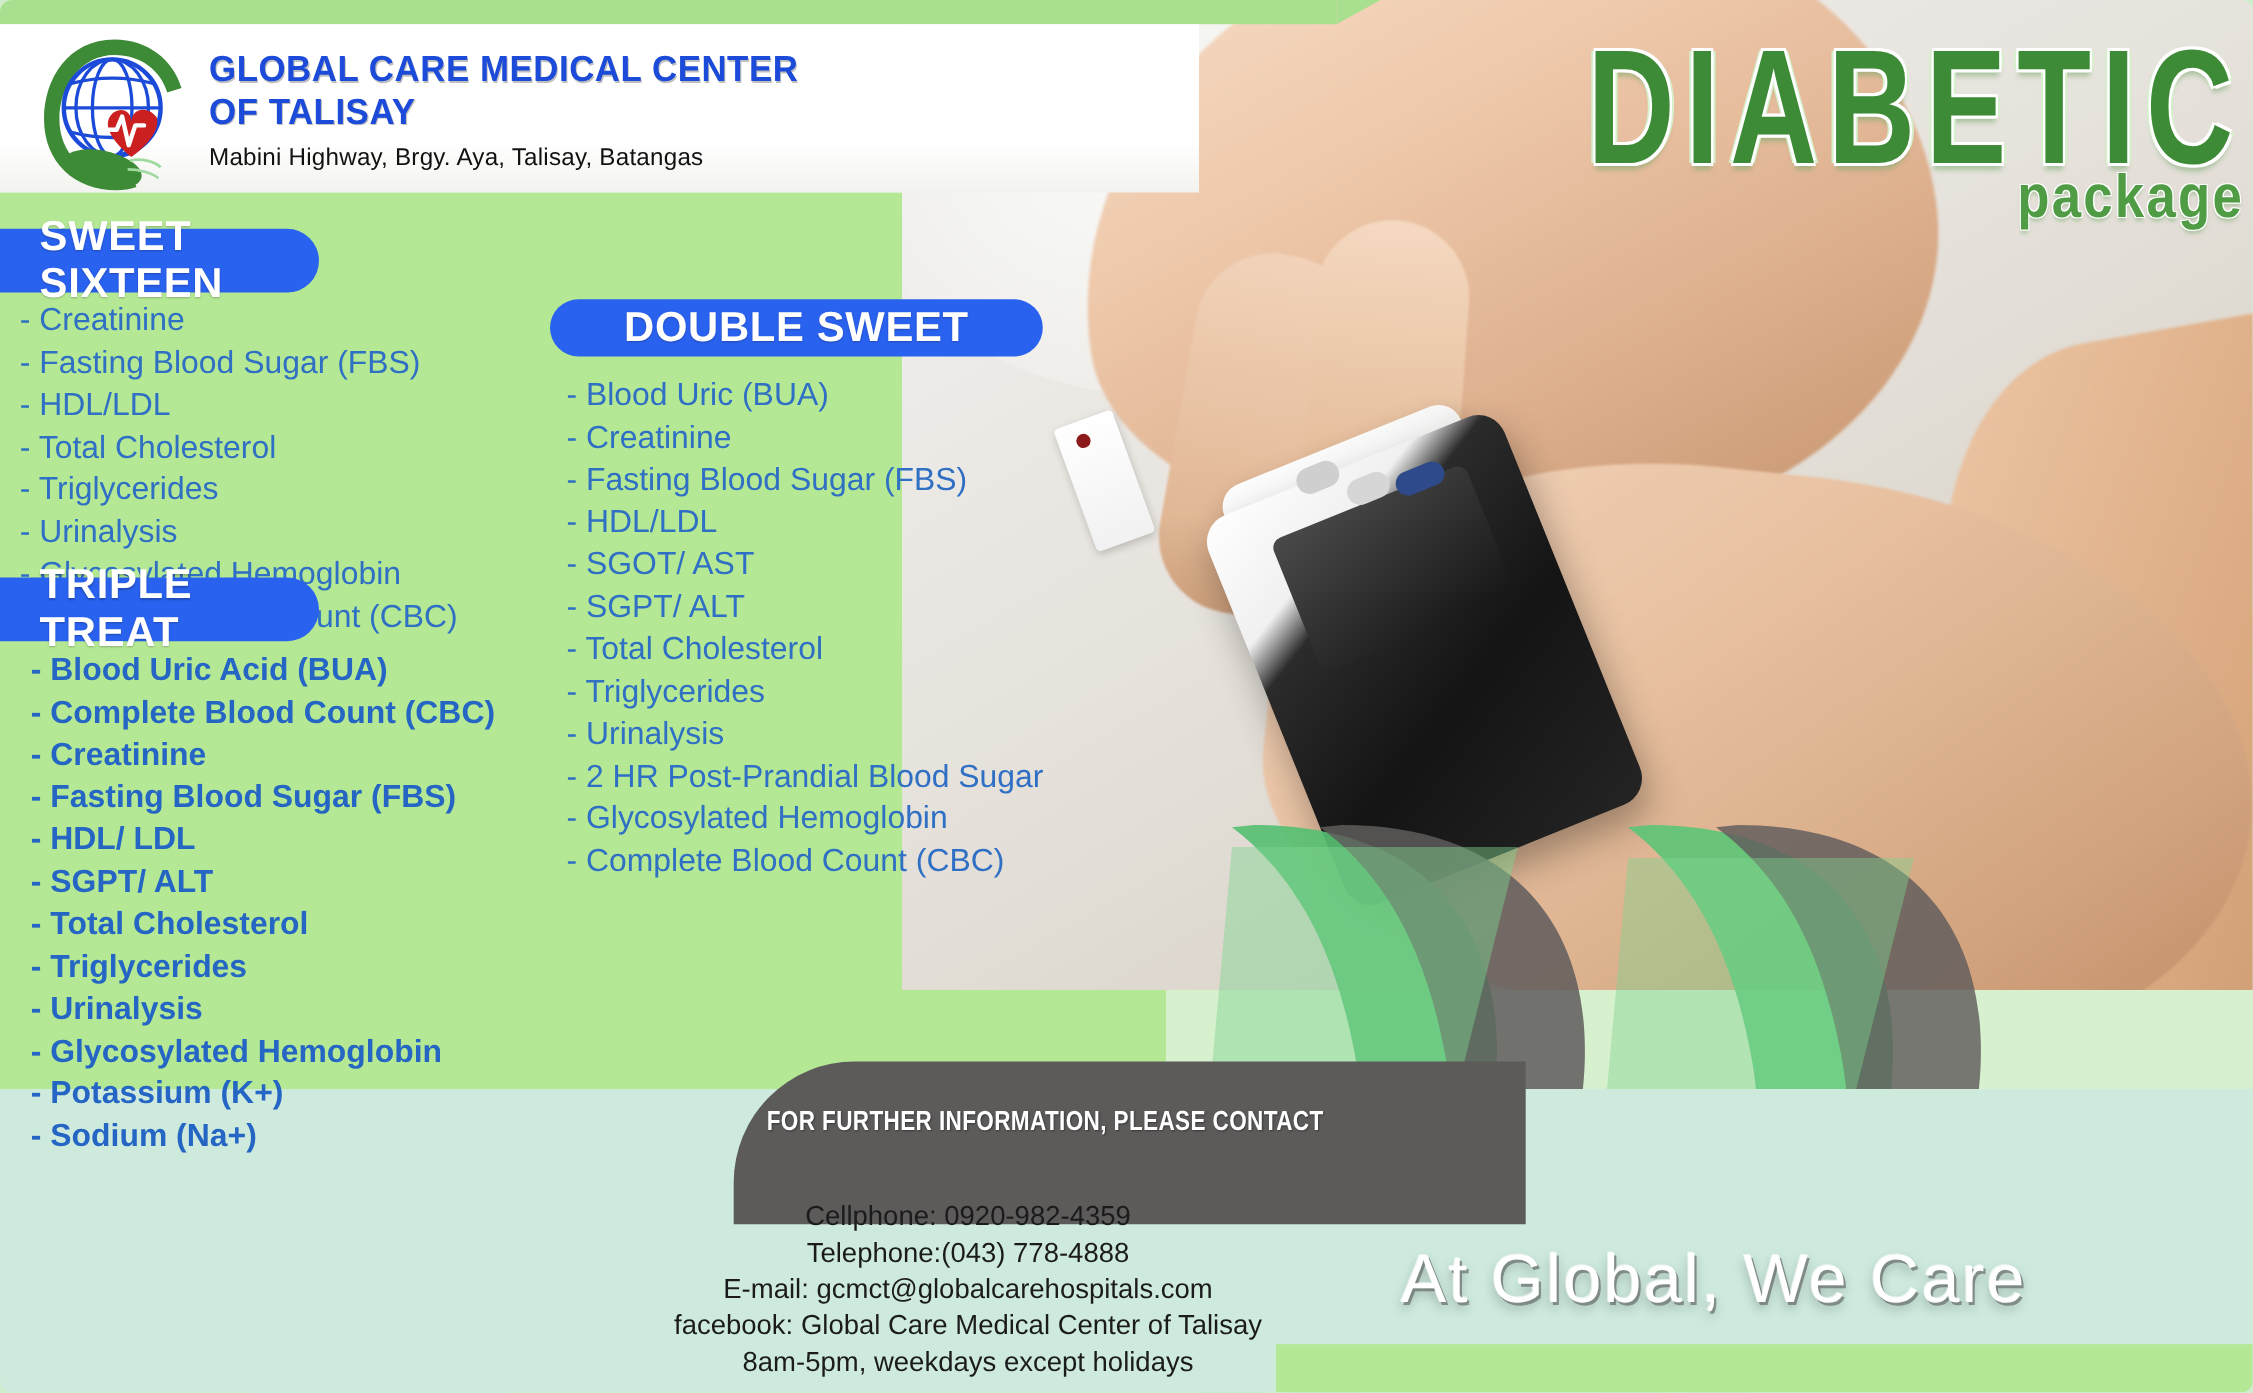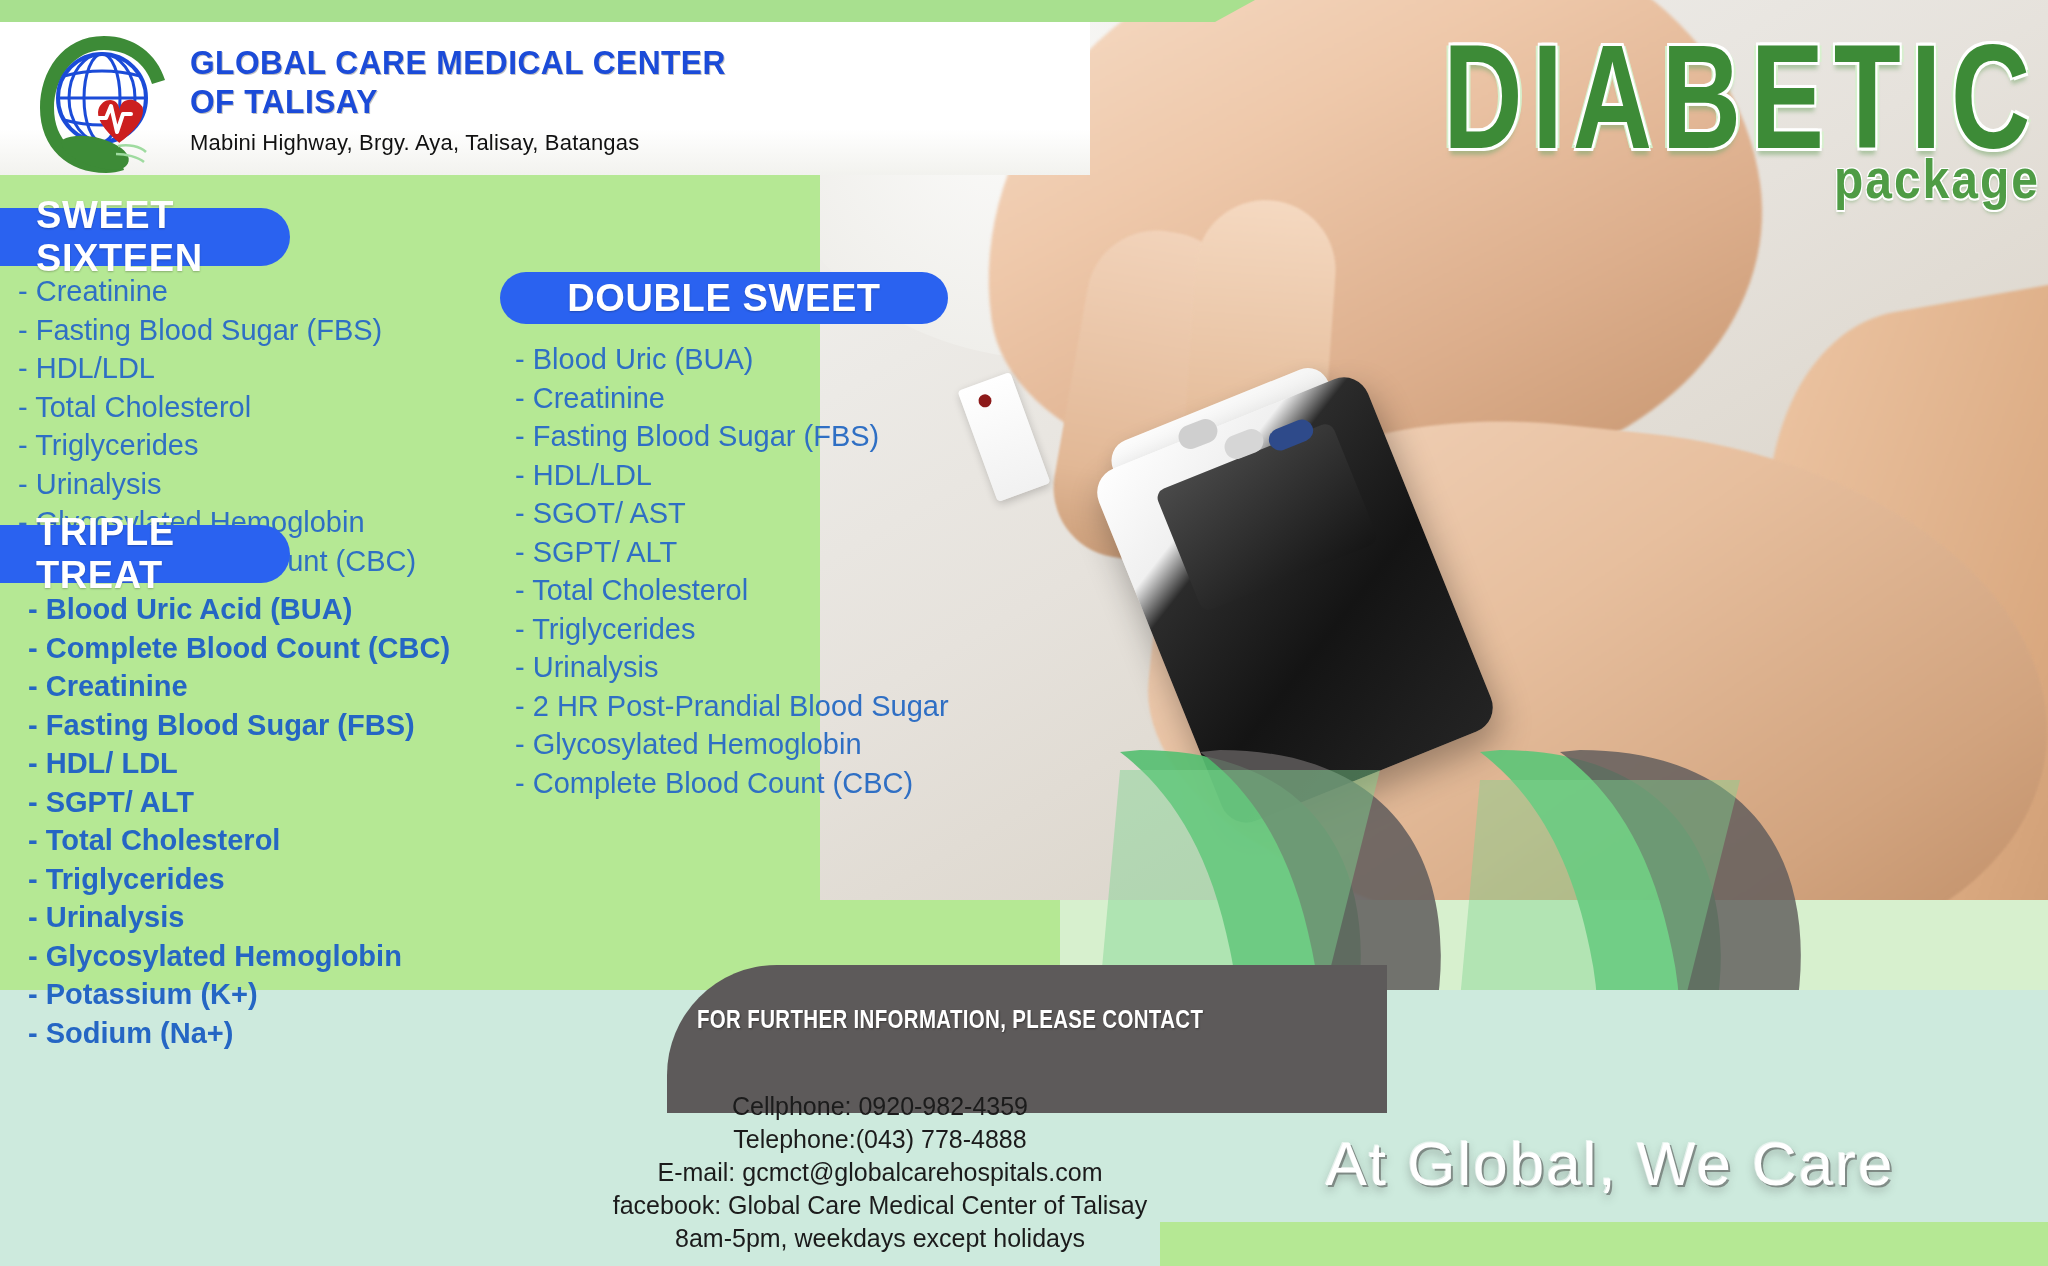--- a/index.html
+++ b/index.html
@@ -2,21 +2,21 @@
 <html><head>
 <meta charset="utf-8">
 <style>
   html,body{margin:0;padding:0;}
   body{
     width:2048px;height:1266px;overflow:hidden;
     font-family:"Liberation Sans",sans-serif;
     background:#cfeccb;
     position:relative;
   }
-  .poster{position:absolute;inset:0;width:2048px;height:1266px;overflow:hidden;background:#d7f0ce;}
+  .poster{position:absolute;inset:0;width:2048px;height:1266px;overflow:hidden;background:#d7f0ce;border-radius:11px;}
 
   
   .band-top-green{position:absolute;left:0;top:0;width:1215px;height:22px;background:#a8e08f;}
   .band-top-green:after{content:"";position:absolute;right:-40px;top:0;width:0;height:0;
      border-top:22px solid #a8e08f;border-right:40px solid transparent;}
   .header-white{position:absolute;left:0;top:22px;width:1090px;height:153px;
      background:linear-gradient(180deg,#ffffff 0%,#ffffff 70%,#f2f2ee 100%);}
   .body-green{position:absolute;left:0;top:175px;width:1090px;height:675px;background:#b5e894;}
   .lower-green{position:absolute;left:0;top:850px;width:1060px;height:140px;background:#b5e894;}
   .mint-bottom{position:absolute;left:0;top:990px;width:1300px;height:276px;background:#cdeadd;}
@@ -123,21 +123,21 @@
   }
   .contact-list{
      position:absolute;left:560px;top:1090px;width:640px;text-align:center;
      color:#1b1b1b;font-size:25px;line-height:33px;
   }
 
   
   .swoosh-wrap{position:absolute;left:1080px;top:690px;width:968px;height:576px;overflow:hidden;}
   .mint-right{position:absolute;left:0;top:300px;width:968px;height:276px;background:#cdeadd;}
   .tagline{
-     position:absolute;left:1180px;top:1128px;width:860px;text-align:center;
+     position:absolute;left:1128px;top:1128px;width:860px;text-align:center;
      font-size:62px;font-weight:400;color:#ffffff;letter-spacing:2px;
      text-shadow:2px 2px 0 rgba(80,80,80,.55), -1px -1px 0 rgba(255,255,255,.6), 0 5px 10px rgba(60,60,60,.35);
   }
   .green-strip-bottom{position:absolute;left:1160px;top:1222px;width:888px;height:44px;background:#b5e894;}
 </style>
 </head>
 <body>
 
 <div class="poster">
 

